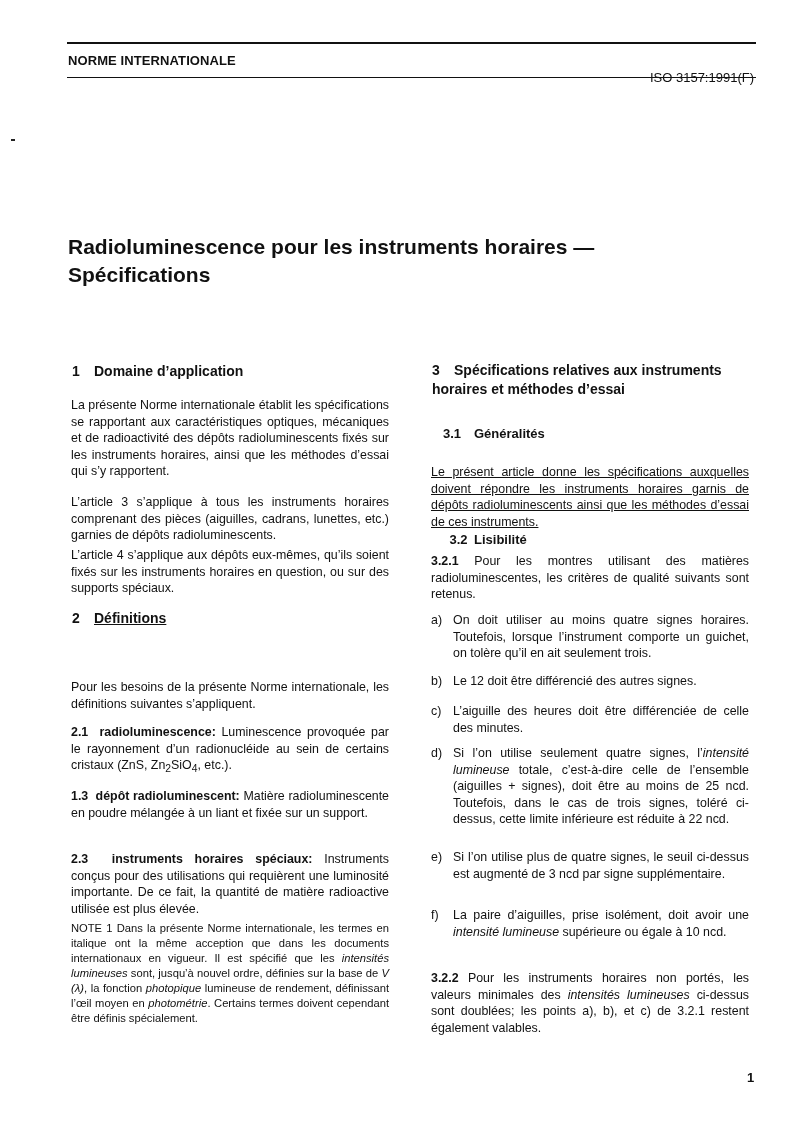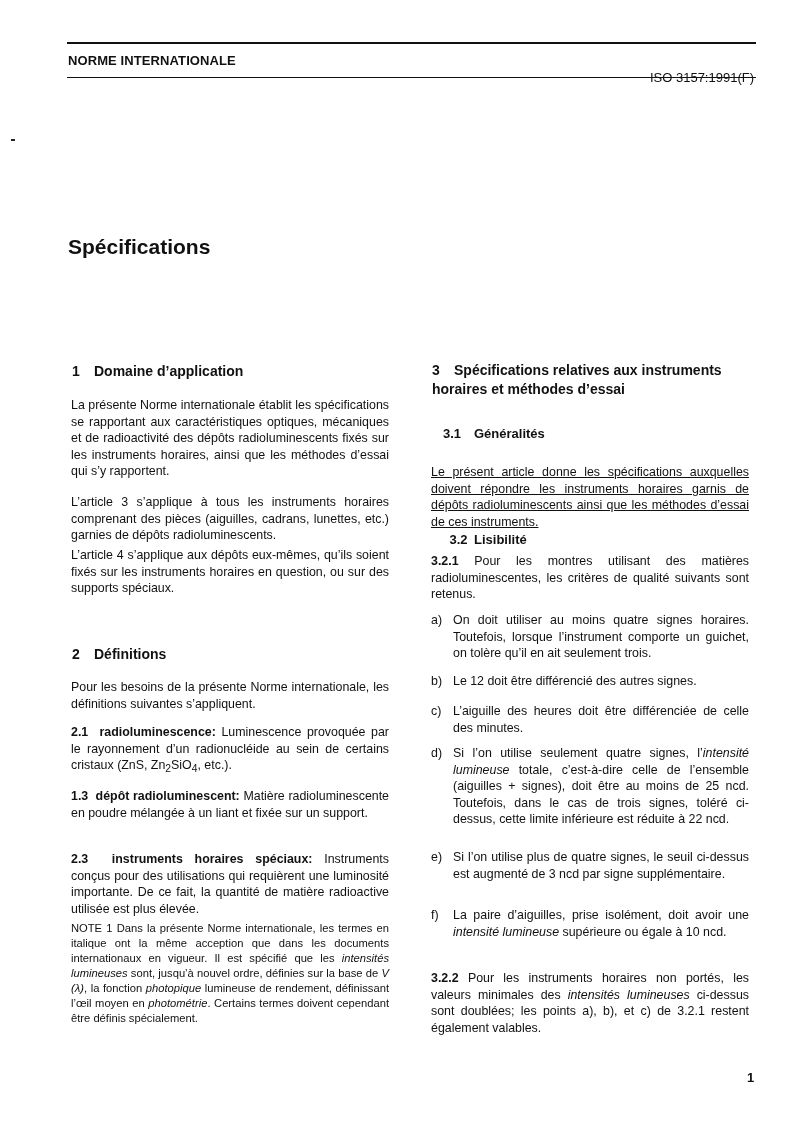--- a/index.html
+++ b/index.html
@@ -35,33 +35,34 @@
 </head>
 <body>
 
 <div class="rule rule-top"></div>
 <div class="hdr-left">NORME INTERNATIONALE</div>
 <div class="hdr-right">ISO 3157:1991(F)</div>
 <div class="rule rule-bottom"></div>
 <div class="speck"></div>
 
 <div class="title">
+  <div>Radioluminescence pour les instruments horaires —</div>
   <div>Spécifications</div>
 </div>
 
 <div class="col col-left">
 
   <h2 class="abs" style="top:361px;">
     <span class="num">1</span><span>Domaine d’application</span>
   </h2>
   <p class="abs" style="top:397px; width:318px;">La présente Norme internationale établit les spécifications se rapportant aux caractéristiques optiques, mécaniques et de radioactivité des dépôts radioluminescents fixés sur les instruments horaires, ainsi que les méthodes d’essai qui s’y rapportent.</p>
   <p class="abs" style="top:494px; width:318px;">L’article 3 s’applique à tous les instruments horaires comprenant des pièces (aiguilles, cadrans, lunettes, etc.) garnies de dépôts radioluminescents.</p>
   <p class="abs" style="top:547px; width:318px;">L’article 4 s’applique aux dépôts eux-mêmes, qu’ils soient fixés sur les instruments horaires en question, ou sur des supports spéciaux.</p>
 
-  <h2 class="abs" style="top:644px;">
+  <h2 class="abs" style="top:608px;text-decoration:underline;">
     <span class="num">2</span><span>Définitions</span>
   </h2>
   <p class="abs" style="top:679px; width:318px;">Pour les besoins de la présente Norme internationale, les définitions suivantes s’appliquent.</p>
 
   <p class="abs" style="top:724px; width:318px;">
     <span class="b">2.1</span>&nbsp;&nbsp;<span class="b">radioluminescence:</span><span> Luminescence provoquée par le rayonnement d’un radionucléide au sein de certains cristaux (ZnS, Zn</span><sub>2</sub><span>SiO</span><sub>4</sub><span>, etc.).</span>
   </p>
 
   <p class="abs" style="top:788px; width:318px;">
     <span class="b">1.3</span>&nbsp;&nbsp;<span class="b">dépôt radioluminescent:</span><span> Matière radioluminescente en poudre mélangée à un liant et fixée sur un support.</span>

